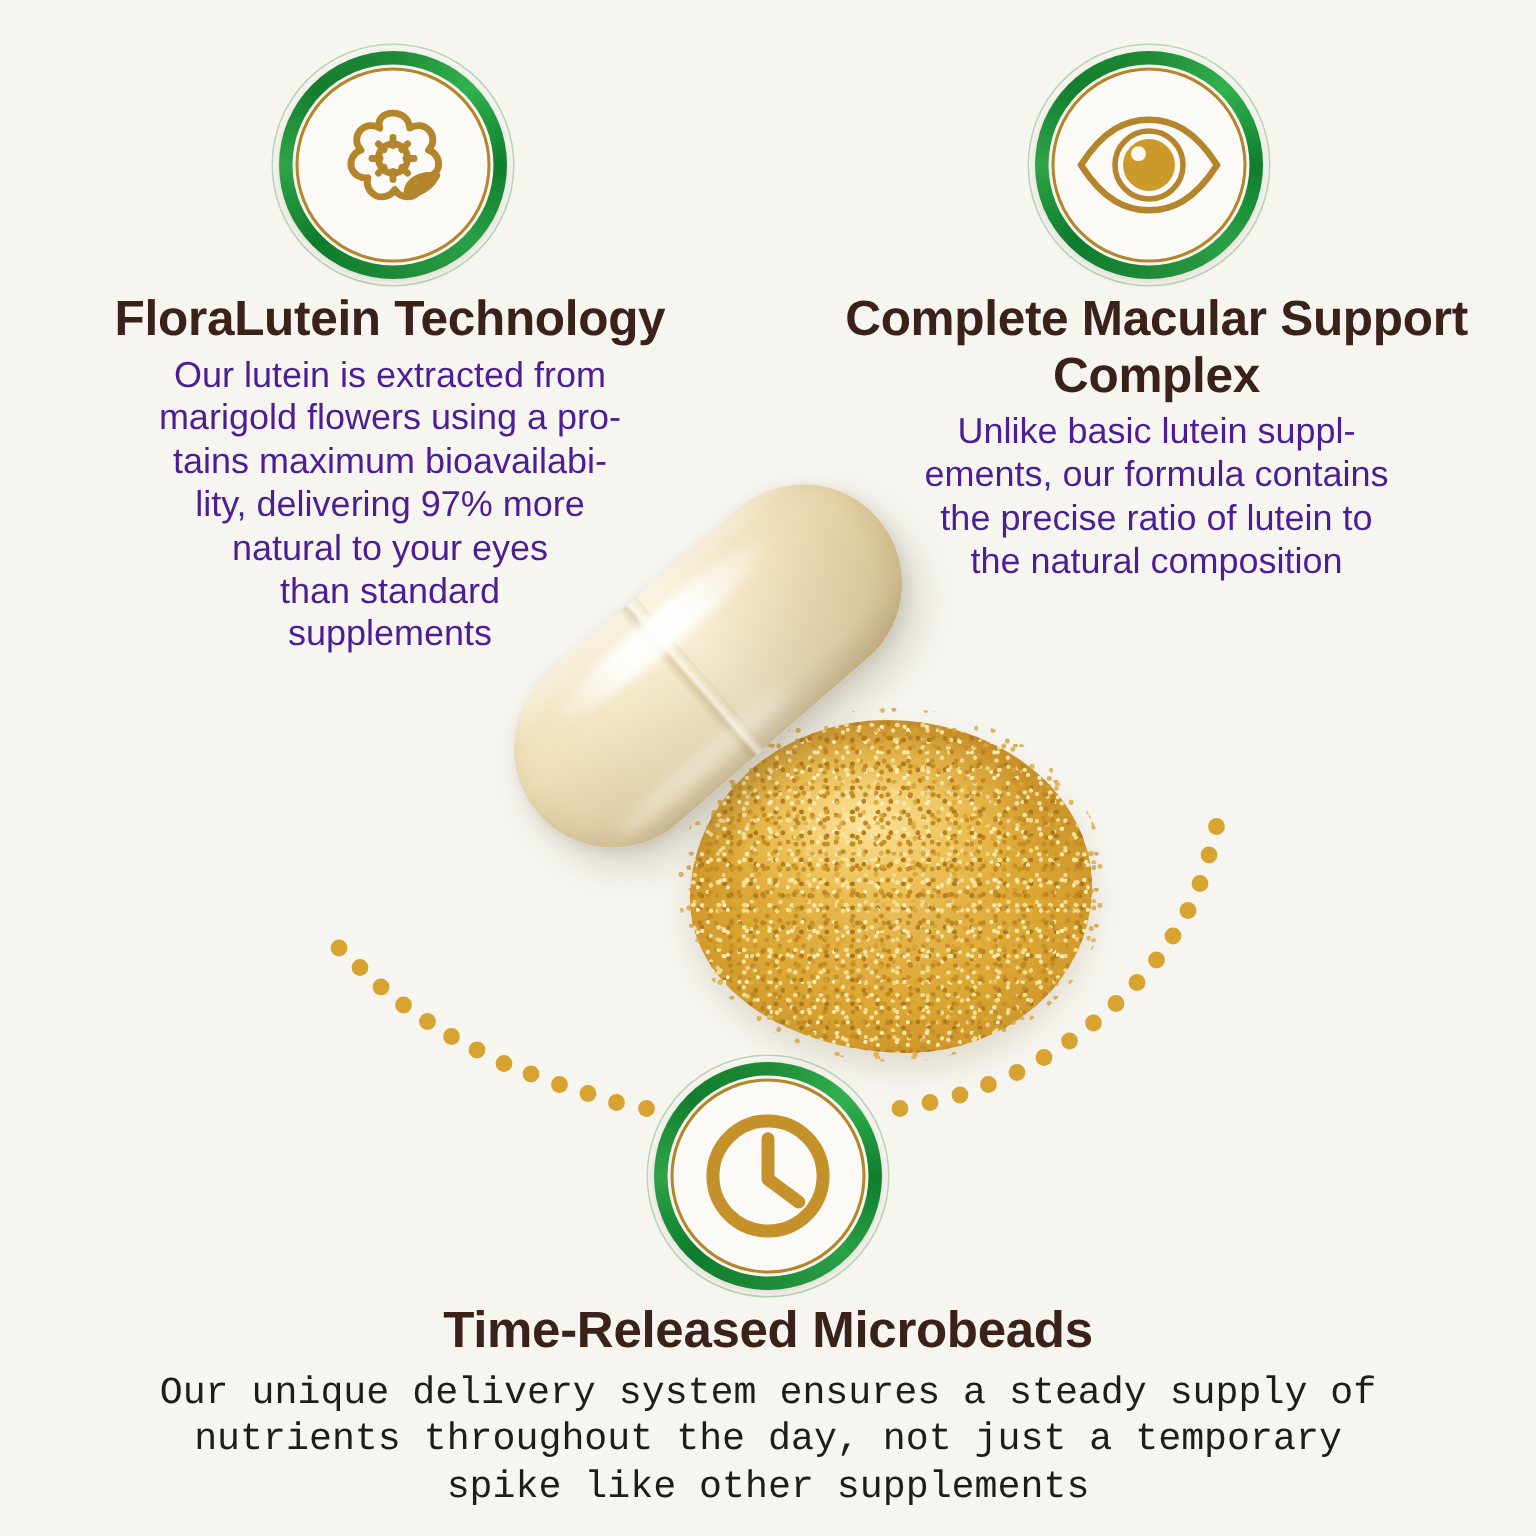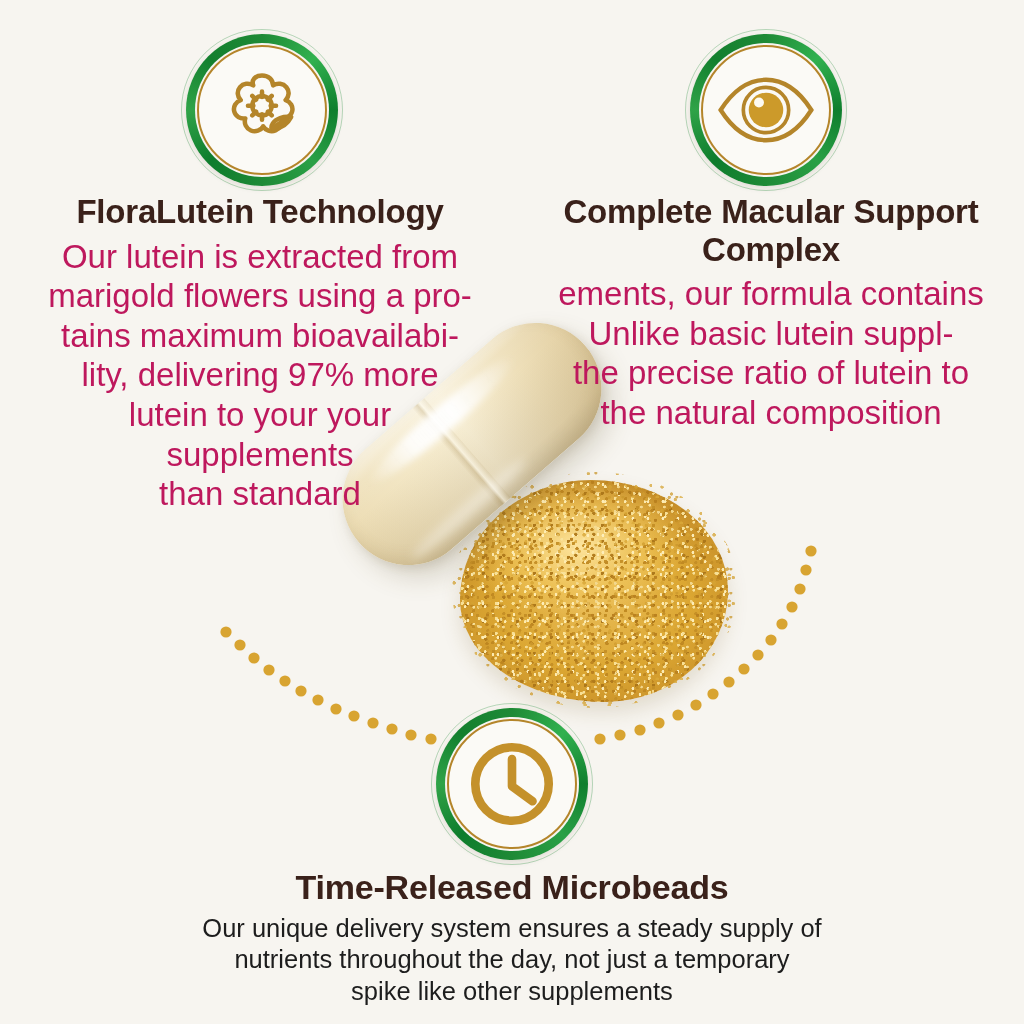--- a/index.html
+++ b/index.html
@@ -75,23 +75,23 @@
 
   .col h2 {
     margin: 0 0 6px 0;
     font-size: 33px;
     font-weight: 700;
     line-height: 1.14;
     color: #3a211a;
     letter-spacing: -0.2px;
   }
   .col .body {
-    font-size: 33px;
+    font-size: 24px;
     line-height: 1.20;
-    color: #be185d;
+    color: #4c1d95;
     font-weight: 400;
   }
   .col .body .ln { display: block; white-space: nowrap; }
 
   
   #col-bottom {
     position: absolute;
     left: 62px;
     top: 856px;
     width: 900px;
@@ -102,20 +102,21 @@
     font-size: 34px;
     font-weight: 700;
     color: #3a211a;
     line-height: 1.14;
     letter-spacing: -0.2px;
   }
   #col-bottom .body {
     font-size: 25.5px;
     line-height: 1.24;
     color: #1d1d1d;
+    font-family: Liberation Mono, monospace;
   }
   #col-bottom .body .ln { display: block; white-space: nowrap; }
 
   
   #product {
     position: absolute;
     left: 300px;
     top: 360px;
     width: 430px;
     height: 360px;
@@ -360,34 +361,34 @@
   <div class="col" id="col-left">
     <h2>
       <span class="ln">FloraLutein</span>
       <span class="ln">Technology</span>
     </h2>
     <div class="body">
       <span class="ln">Our lutein is extracted from</span>
       <span class="ln">marigold flowers using a pro-</span>
       <span class="ln">tains maximum bioavailabi-</span>
       <span class="ln">lity, delivering 97% more</span>
-      <span class="ln">lutein to your your</span>
+      <span class="ln">natural to your eyes</span>
+      <span class="ln">than standard</span>
       <span class="ln">supplements</span>
-      <span class="ln">than standard</span>
     </div>
   </div>
 
   <div class="col" id="col-right">
     <h2>
       <span class="ln">Complete Macular</span>
       <span class="ln">Support Complex</span>
     </h2>
     <div class="body">
+      <span class="ln">Unlike basic lutein suppl-</span>
       <span class="ln">ements, our formula contains</span>
-      <span class="ln">Unlike basic lutein suppl-</span>
       <span class="ln">the precise ratio of lutein to</span>
       <span class="ln">the natural composition</span>
     </div>
   </div>
 
   <div id="col-bottom">
     <h2>
       <span class="ln">Time-Released Microbeads</span>
     </h2>
     <div class="body">

